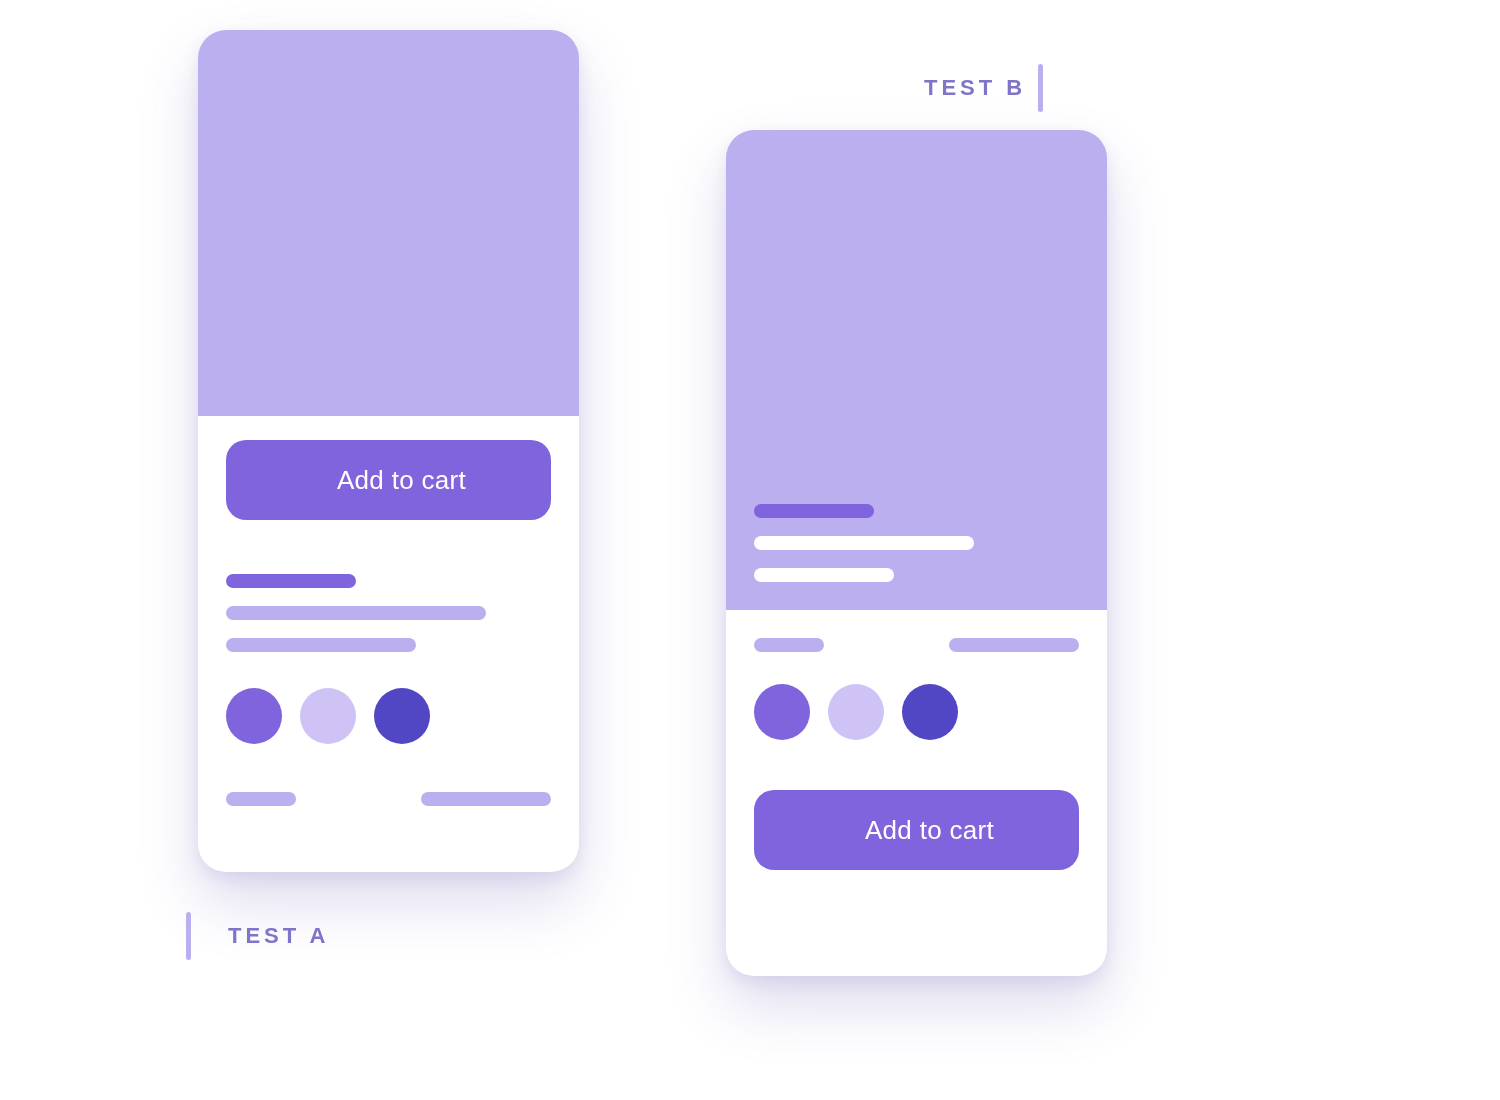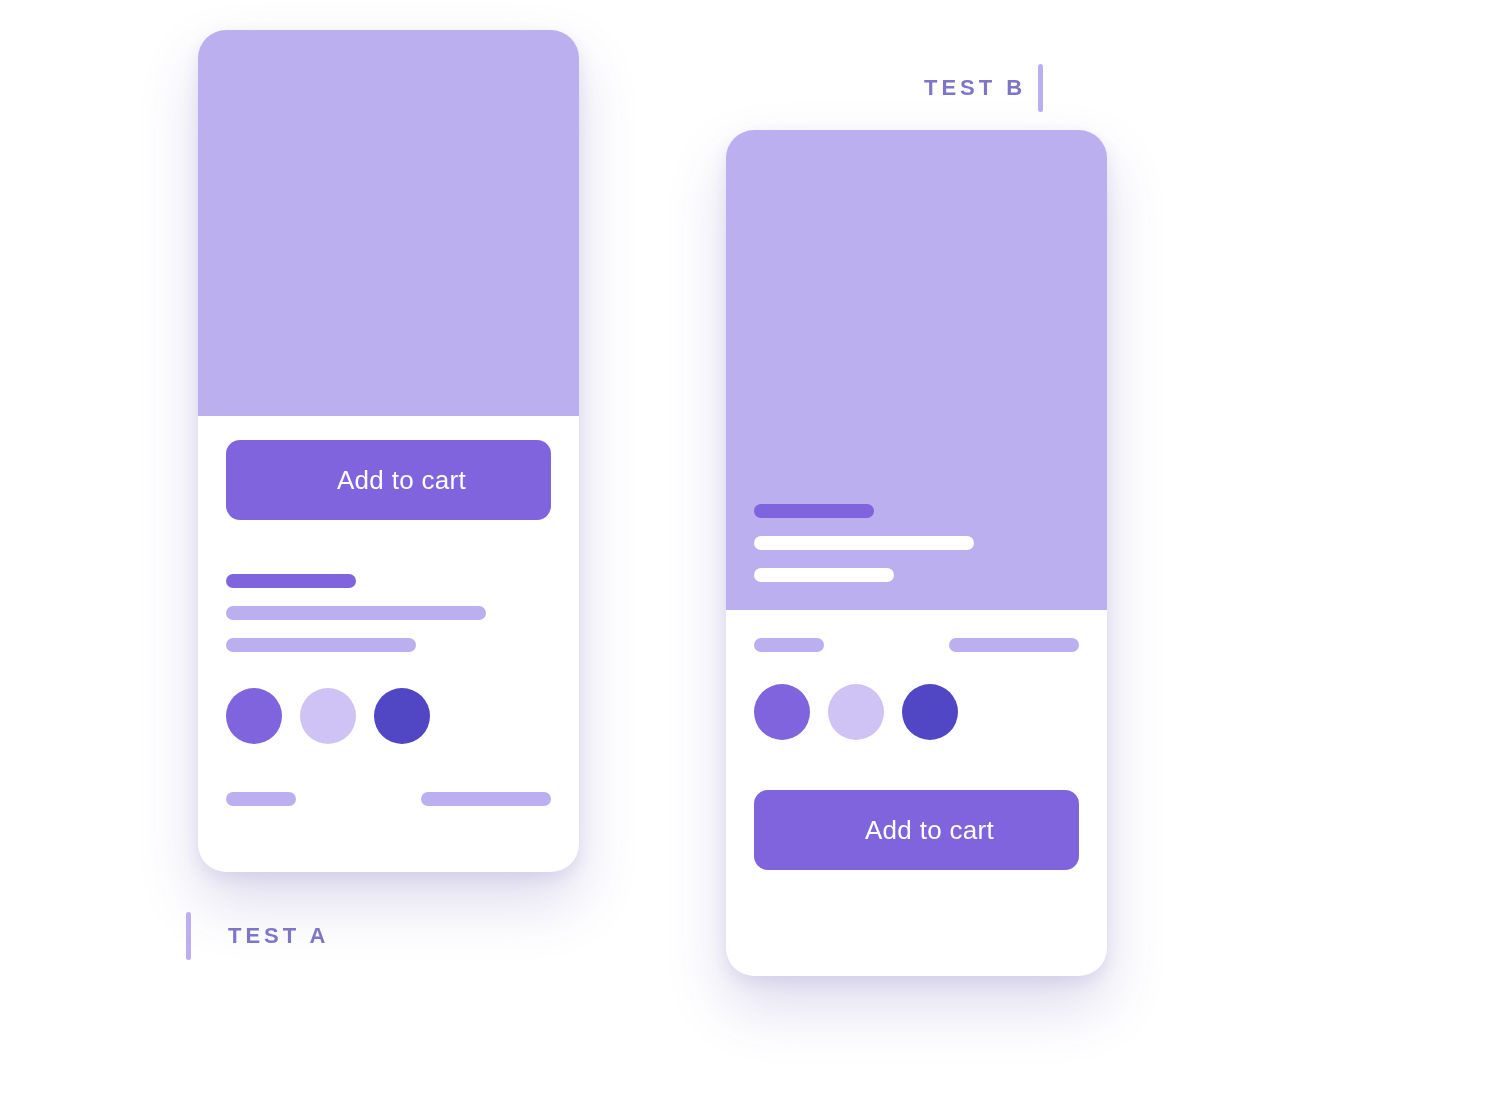--- a/index.html
+++ b/index.html
@@ -24,21 +24,21 @@
   }
   .card .hero{background:var(--lilac);width:100%;}
   .card .body{padding:0 28px;}
 
   
   .btn{
     background:var(--violet);
     color:#fff;
     font-size:26px;
     letter-spacing:.3px;
-    border-radius:14px;
+    border-radius:20px;
     border:none;
     display:flex;align-items:center;justify-content:center;
     cursor:pointer;
     padding-left:32px;
   }
 
   
   .bar{border-radius:999px;}
   .bar.head   {height:14px;background:var(--violet);}
   .bar.light  {height:14px;background:var(--lilac);}

